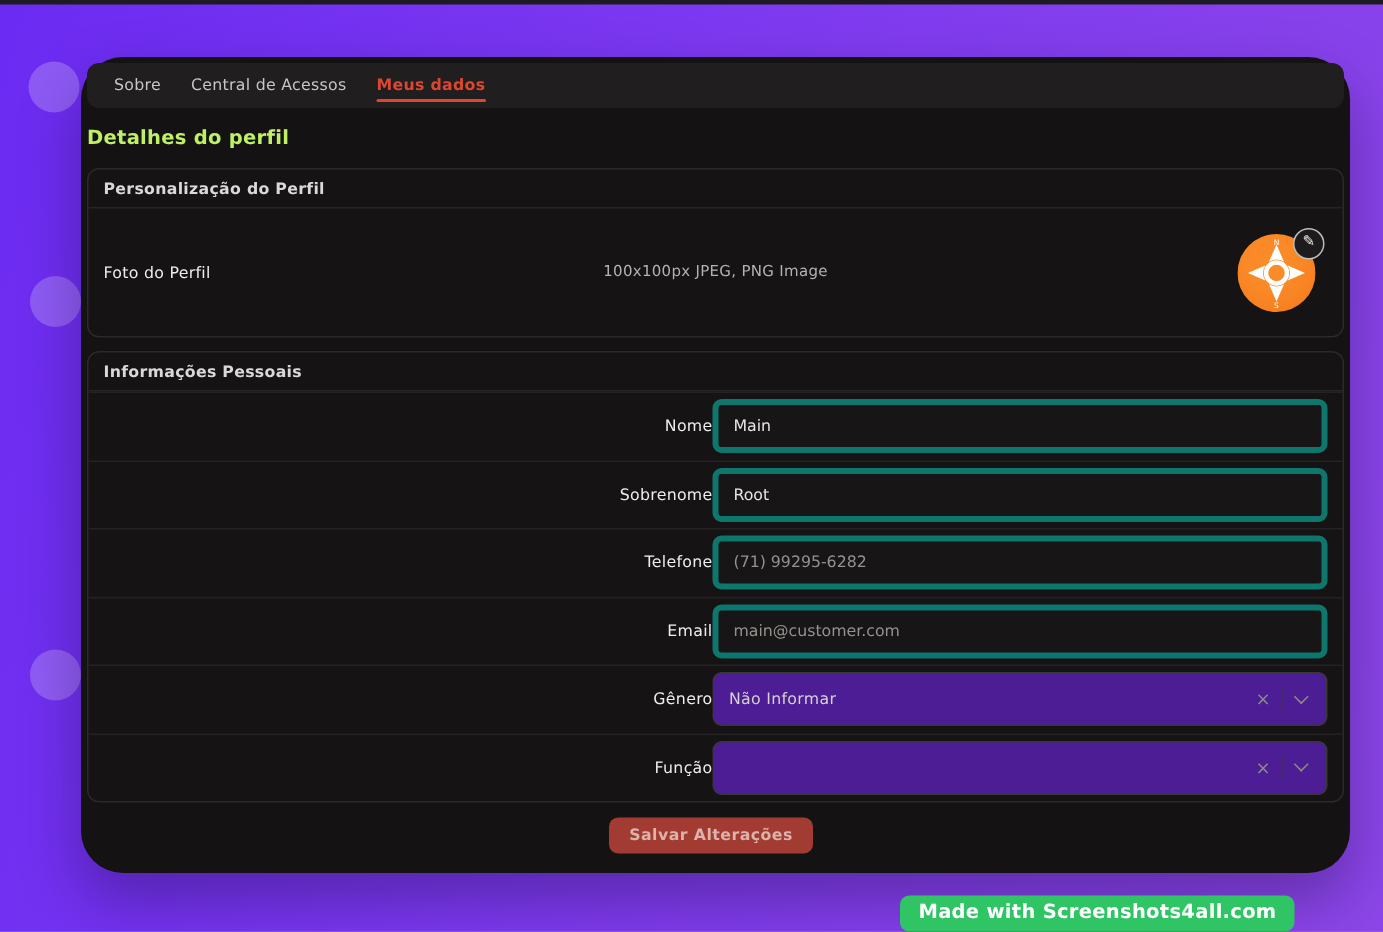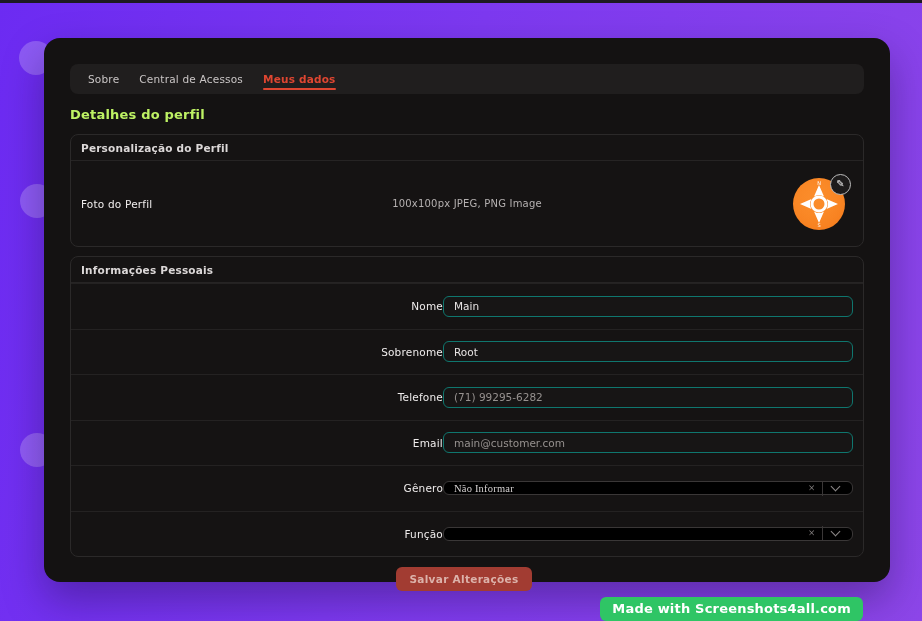--- a/index.html
+++ b/index.html
@@ -9,22 +9,22 @@
     background:linear-gradient(105deg,#6c2bf2 0%,#7d39f0 45%,#8d46e9 100%);
     position:relative;
   }
   .top-line { position:absolute; top:0; left:0; width:100%; height:3px; background:#1d1a22; z-index:5; }
   .deco-circle { position:absolute; width:34px; height:34px; border-radius:50%; background:rgba(255,255,255,0.22); z-index:1; }
   .c1 { left:19px; top:41px; }
   .c2 { left:20px; top:184px; }
   .c3 { left:20px; top:433px; }
 
   .card {
-    position:absolute; left:44px; top:38px; width:846px; height:544px;
-    background:#141212; border-radius:16px; padding:26px; z-index:2;
+    position:absolute; left:54px; top:38px; width:846px; height:544px;
+    background:#141212; border-radius:28px; padding:4px; z-index:2;
     box-shadow:0 18px 40px rgba(20,10,50,0.35);
   }
   .tabbar {
     background:#201e1e; border-radius:8px; height:30px;
     display:flex; align-items:stretch; padding:0 8px;
   }
   .tab {
     display:flex; align-items:center; padding:0 10px; font-size:10.5px;
     color:#c9c5c5; cursor:pointer; position:relative; letter-spacing:0.2px;
   }
@@ -59,28 +59,28 @@
     background:#1d1b1b; border:1.5px solid #bdbdbd; color:#eeeeee;
     display:flex; align-items:center; justify-content:center;
     font-size:10px; line-height:1; cursor:pointer;
   }
   .form-row {
     display:flex; align-items:center; justify-content:flex-end;
     height:45.5px; padding:0 10px; border-top:1px solid #242222;
   }
   .form-row:first-of-type { border-top:none; }
   .text-input {
-    width:410px; height:21px; background:#171515; border:1px solid #0f766e;
+    width:410px; height:36px; background:#171515; border:4px solid #0f766e;
     border-radius:6px; color:#e8e4e4; font-size:10.5px; padding:0 10px;
     font-family:"DejaVu Sans","Liberation Sans",sans-serif; outline:none;
   }
   .text-input.muted { color:#96918f; }
   .select {
-    width:410px; height:14px; background:#000000; border:1px solid #3a3737;
-    border-radius:6px; display:flex; align-items:center; padding:0 8px 0 10px; cursor:pointer;font-family:Liberation Serif, serif;
+    width:410px; height:36px; background:#4c1d95; border:1px solid #3a3737;
+    border-radius:6px; display:flex; align-items:center; padding:0 8px 0 10px; cursor:pointer;
   }
   .select-value { flex:1; font-size:10.5px; color:#d6d2d2; letter-spacing:0.2px; }
   .clear-x { color:#8d8989; font-size:12px; padding:0 7px; cursor:pointer; }
   .select-divider { width:1px; height:15px; background:#3a3737; }
   .chev { width:7px; height:7px; margin:0 5px 0 9px; position:relative; top:-2px;
     border-right:1.5px solid #8d8989; border-bottom:1.5px solid #8d8989; transform:rotate(45deg); cursor:pointer; }
   .footer { margin-top:10px; display:flex; justify-content:center; padding-right:6px; }
   .save-btn {
     background:#a23c32; color:#dcb2aa; border:none; border-radius:6px;
     padding:6px 13px; font-size:10.5px; font-weight:600; letter-spacing:0.3px;

